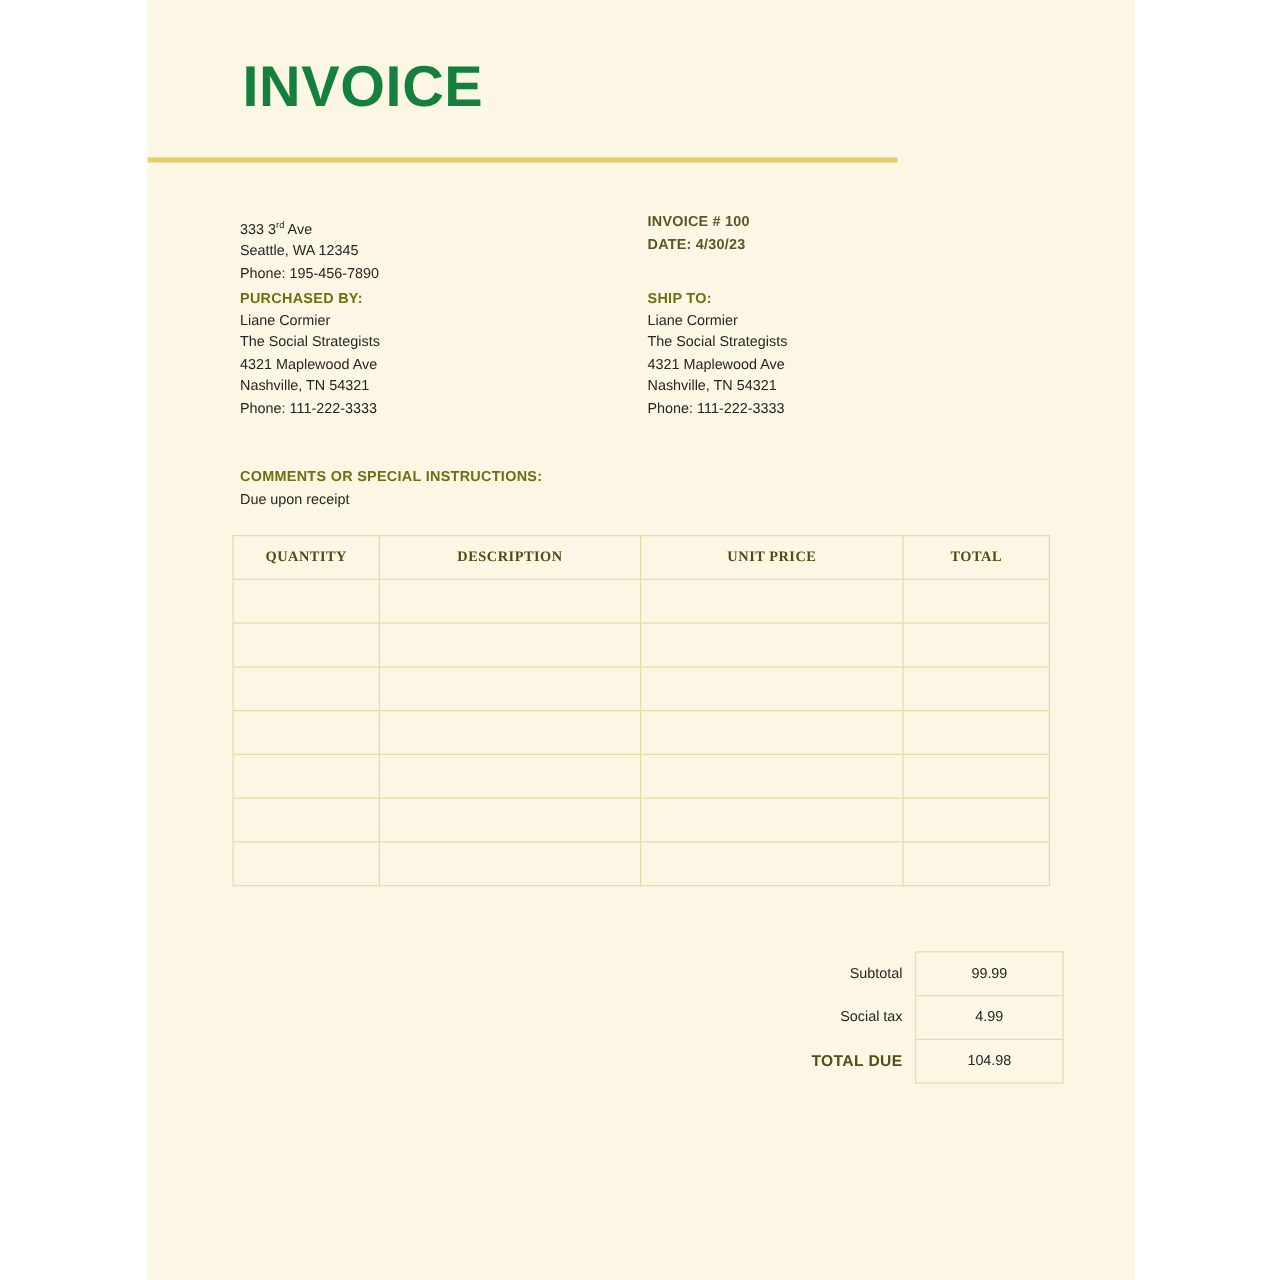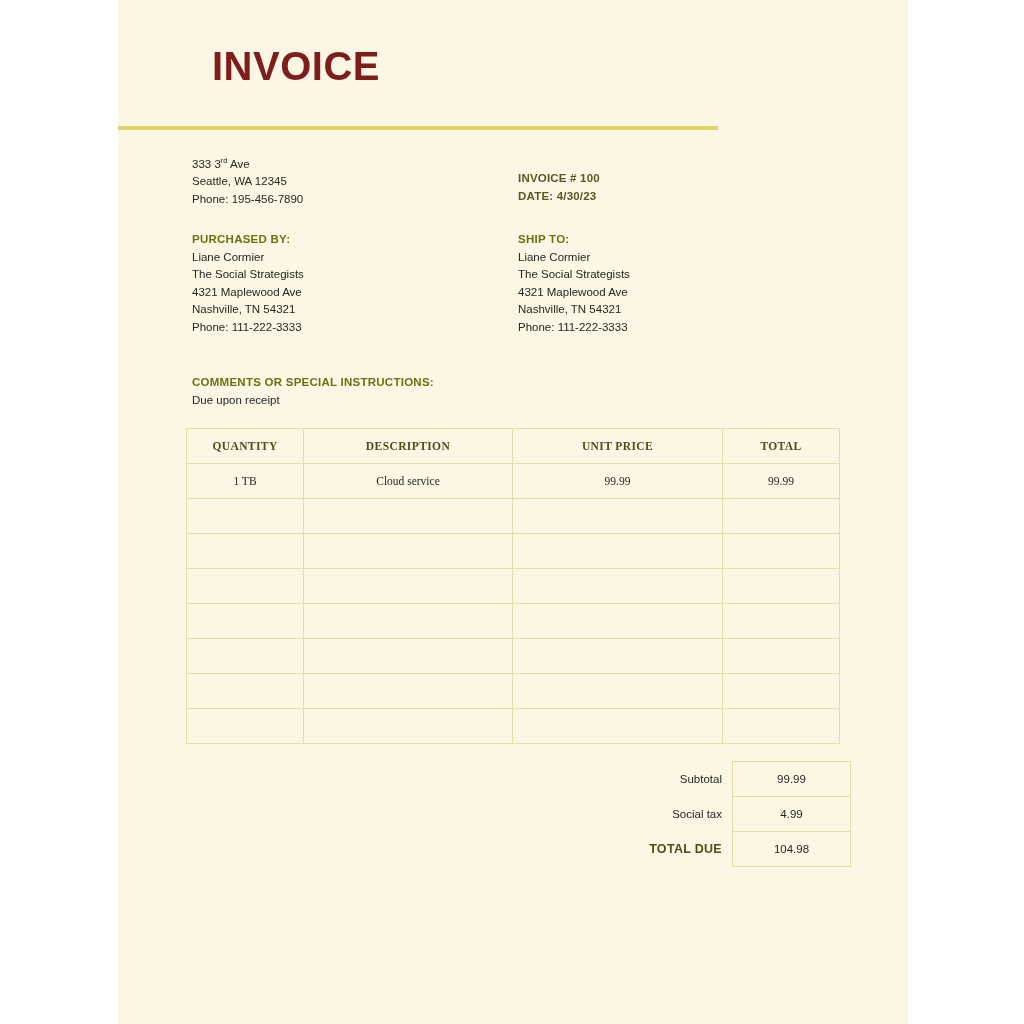--- a/index.html
+++ b/index.html
@@ -19,26 +19,26 @@
     left: 118px;
     top: 0;
     width: 790px;
     height: 1024px;
     background: #fbf7e4;
   }
 
   
   .invoice-title {
     position: absolute;
-    left: 94px;
+    left: 76px;
     top: 46px;
-    font-size: 40px;
+    font-size: 46px;
     font-weight: bold;
     letter-spacing: 0.5px;
-    color: #7f1d1d;
+    color: #15803d;
     line-height: 1;
   }
   .title-rule {
     position: absolute;
     left: 0px;
     top: 126px;
     width: 600px;
     height: 4px;
     background: #e0d267;
   }
@@ -58,21 +58,21 @@
   .block .bold-olive {
     color: #5c5526;
     font-weight: bold;
     letter-spacing: 0.2px;
   }
   sup {
     font-size: 0.66em;
     vertical-align: super;
   }
 
-  #sender-block     { left: 74px;  top: 152px; }
+  #sender-block     { left: 74px;  top: 171px; }
   #invoice-meta     { left: 400px; top: 157px; margin-top: 13px; }
   #purchased-block  { left: 74px;  top: 231px; }
   #shipto-block     { left: 400px; top: 231px; }
   #comments-block   { left: 74px;  top: 374px; }
 
   
   #items-table {
     position: absolute;
     left: 68px;
     top: 428px;
@@ -190,26 +190,20 @@
     <thead>
       <tr>
         <th>QUANTITY</th>
         <th>DESCRIPTION</th>
         <th>UNIT PRICE</th>
         <th>TOTAL</th>
       </tr>
     </thead>
     <tbody>
       <tr>
-        <td>1 TB</td>
-        <td>Cloud service</td>
-        <td>99.99</td>
-        <td>99.99</td>
-      </tr>
-      <tr>
         <td></td>
         <td></td>
         <td></td>
         <td></td>
       </tr>
       <tr>
         <td></td>
         <td></td>
         <td></td>
         <td></td>

